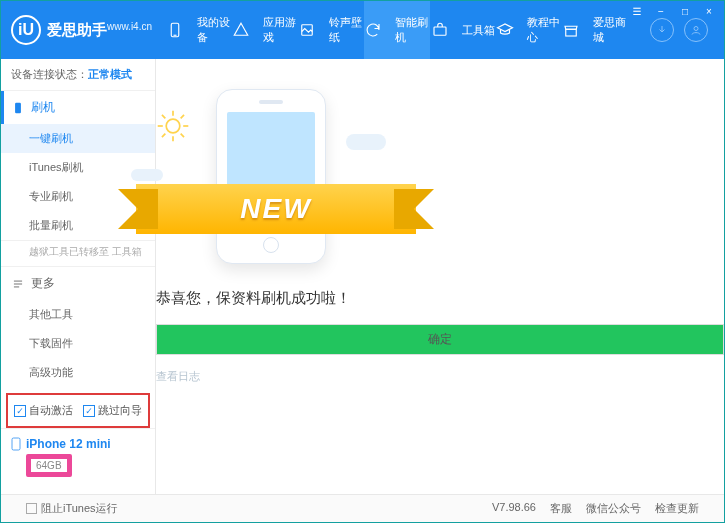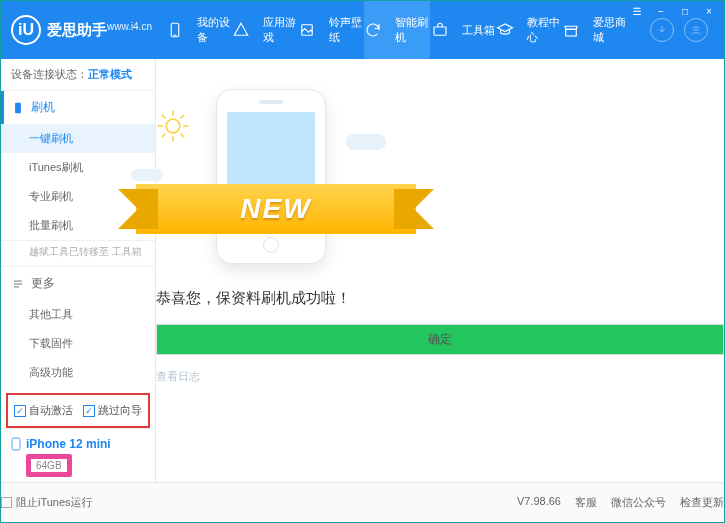--- a/index.html
+++ b/index.html
@@ -50,21 +50,21 @@
 .banner { position: absolute; left: -20px; right: -40px; top: 95px; height: 50px; background: linear-gradient(#ffd34d,#ffb500); display: flex; align-items: center; justify-content: center; color: #fff; font-size: 28px; font-weight: 900; font-style: italic; letter-spacing: 2px; text-shadow: 0 2px 2px rgba(180,100,0,.5); }
 .banner::before, .banner::after { content: ""; position: absolute; top: 5px; width: 0; height: 0; border: 20px solid #e8a800; }
 .banner::before { left: -18px; border-left-color: transparent; }
 .banner::after { right: -18px; border-right-color: transparent; }
 .cloud { position: absolute; width: 40px; height: 16px; background: #e8f2fb; border-radius: 10px; }
 .c1 { right: -10px; top: 45px; }
 .c2 { left: -25px; top: 80px; width: 32px; height: 12px; }
 .msg { margin-top: 20px; font-size: 15px; color: #333; }
 .btn { margin-top: 16px; padding: 6px 22px; border: 1px solid #ddd; background: #22c55e; color: #555; cursor: pointer; font-size: 12px; }
 .link { margin-top: 14px; color: #b6c4d0; font-size: 11px; cursor: pointer; }
-.footer { position: absolute; bottom: 0; left: 0; right: 0; height: 40px; border-top: 1px solid #e8e8e8; display: flex; align-items: center; padding: 0 0; font-size: 11px; color: #666; background: #fafafa; }
+.footer { position: absolute; bottom: 0; left: 0; right: 0; height: 28px; border-top: 1px solid #e8e8e8; display: flex; align-items: center; padding: 0 25px; font-size: 11px; color: #666; background: #fafafa; }
 .footer-chk { display: flex; align-items: center; gap: 4px; cursor: pointer; }
 .foot-box { width: 11px; height: 11px; border: 1px solid #aaa; }
 .footer-right { margin-left: auto; display: flex; gap: 14px; }
 .footer-right span { cursor: pointer; }
 </style>
 </head>
 <body>
 
 <div class="header">
   <div class="logo-block">

